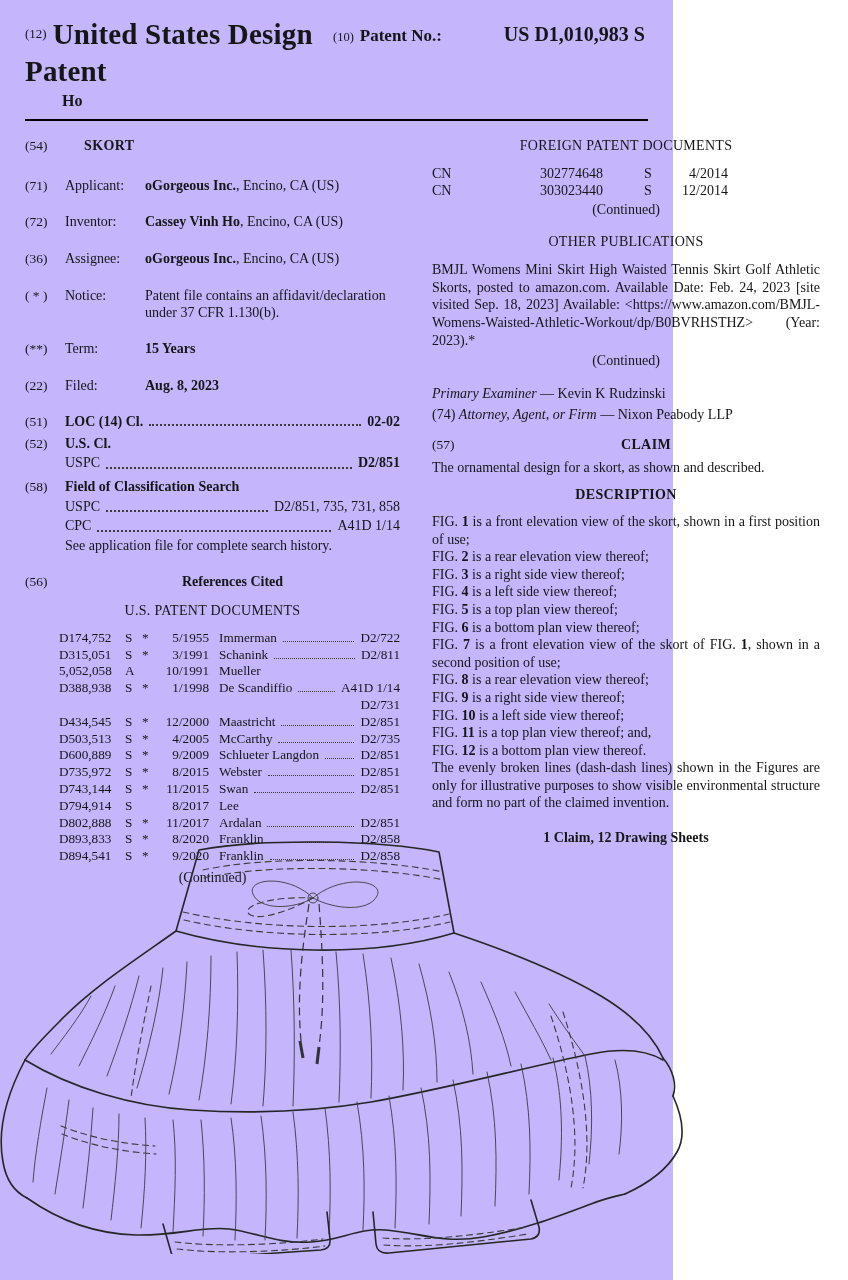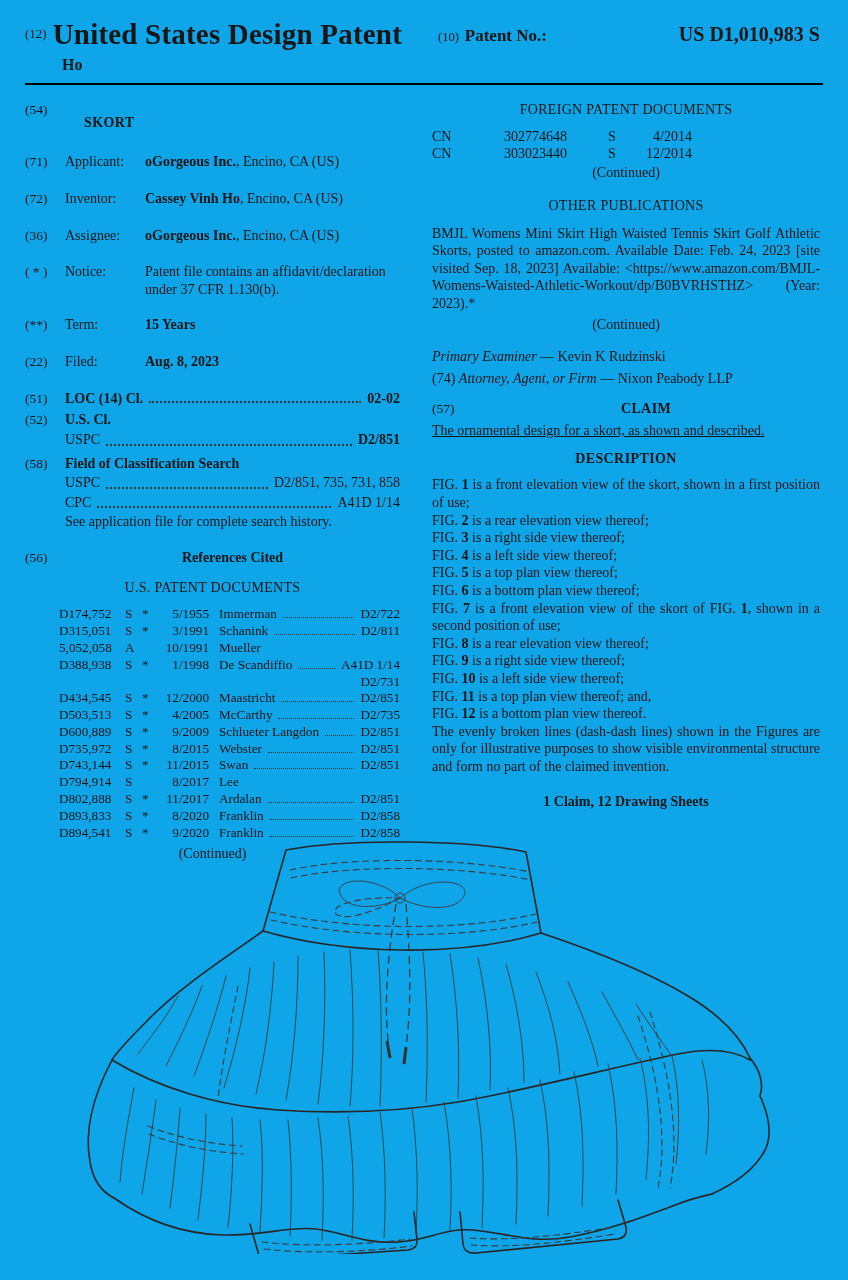--- a/index.html
+++ b/index.html
@@ -1,18 +1,18 @@
 <!DOCTYPE html>
 <html><head>
 <meta charset="utf-8">
 <style>
   html,body{margin:0;padding:0;background:#fff;}
   body{width:848px;height:1280px;overflow:hidden;color:#161616;
        font-family:"Liberation Serif", serif;font-size:14px;line-height:1.26;}
-  .page{position:relative;width:848px;height:1280px;background:#0ea5e9;}
+  .page{position:relative;width:673px;height:1280px;background:#c4b5fd;}
 
   
   .hdr{display:flex;justify-content:space-between;padding:16px 28px 0 25px;}
   .hdr-left .t-code{font-size:13px;vertical-align:6px;margin-right:6px;}
   .doc-title{font-size:29px;font-weight:bold;letter-spacing:.2px;}
   .inventor-name{font-size:16px;font-weight:bold;margin:2px 0 0 37px;}
   .hdr-right{width:382px;padding-top:6px;}
   .hdr-row{display:flex;align-items:baseline;margin-bottom:3px;}
   .hdr-row .t-code{font-size:12.5px;margin-right:6px;}
   .hdr-label{font-size:17px;font-weight:bold;}
@@ -21,21 +21,21 @@
   .rule{border:0;border-top:2.5px solid #000;margin:8px 25px 0 25px;}
 
   
   .cols{display:grid;grid-template-columns:375px 388px;column-gap:32px;padding:16px 25px 0 25px;}
 
   .frow{display:grid;grid-template-columns:40px 80px 1fr;margin-bottom:19px;}
   .frow.tight{}
   .f-code{font-size:13.5px;}
   b.v{font-weight:bold;}
   .f54{display:grid;grid-template-columns:40px 1fr;margin-bottom:22px;gap:19px;}
-  .f54 .title{font-weight:bold;letter-spacing:.4px;margin-top:13px;}
+  .f54 .title{font-weight:bold;letter-spacing:.4px;}
 
   .leader-row{display:flex;align-items:baseline;}
   .dots{flex:1 1 auto;min-width:14px;border-bottom:2px dotted #3a3a3a;margin:0 6px 3px 6px;}
   .grid2{display:grid;grid-template-columns:40px 1fr;margin-bottom:4px;}
   .subline{display:flex;align-items:flex-end;margin:2px 0 2px 0;padding-left:0;}
   .search-note{margin:2px 0 14px 0;}
 
   .refs-head{display:grid;grid-template-columns:40px 1fr;margin:4px 0 12px 0;}
   .refs-head .c{text-align:center;font-weight:bold;}
   .sec-cap{text-align:center;letter-spacing:.3px;margin:0 0 10px 0;}
@@ -48,31 +48,31 @@
   .us-name{flex:1 1 auto;display:flex;align-items:baseline;min-width:0;}
   .us-name .dots{border-bottom-width:1.5px;margin-bottom:2px;}
   .us-cls{white-space:nowrap;}
   .us-cls2{text-align:right;line-height:16.8px;}
   .continued{text-align:center;margin-top:4px;}
 
   
   .f-rows{margin:0 0 2px 0;}
   .f-row{display:flex;align-items:baseline;line-height:17px;}
   .f-cc{width:72px;}
-  .f-num{width:104px;}
+  .f-num{width:104px;margin-left:36px;}
   .f-kind{width:26px;}
   .f-date{width:58px;text-align:right;}
   .pubs{text-align:justify;overflow-wrap:anywhere;margin:0 0 3px 0;}
   .cont-r{text-align:center;margin-bottom:15px;}
   .exam{margin:2px 0 4px 0;}
   .ital{font-style:italic;}
   .atty{margin:0 0 12px 0;}
   .claim-head{display:grid;grid-template-columns:40px 1fr;margin-bottom:5px;}
   .claim-head .c{text-align:center;font-weight:bold;letter-spacing:.4px;}
-  .claim-text{margin:4px 0 10px 0;text-decoration:underline;}
+  .claim-text{margin:4px 0 10px 0;}
   .desc-head{text-align:center;font-weight:bold;letter-spacing:.4px;margin:0 0 9px 0;}
   .figline{margin:0;text-align:justify;line-height:17.6px;}
   .fig-note{margin:0;text-align:justify;line-height:17.6px;}
   .sheets{font-weight:bold;text-align:center;margin-top:17px;}
 
   
   .fig-wrap{position:absolute;top:836px;left:50%;transform:translateX(-50%);width:692px;height:418px;}
   .fig-wrap svg{display:block;}
   .ln{fill:none;stroke:#262626;stroke-width:1.6;stroke-linecap:round;stroke-linejoin:round;}
   .thin{fill:none;stroke:#3c3c3c;stroke-width:.9;stroke-linecap:round;}

